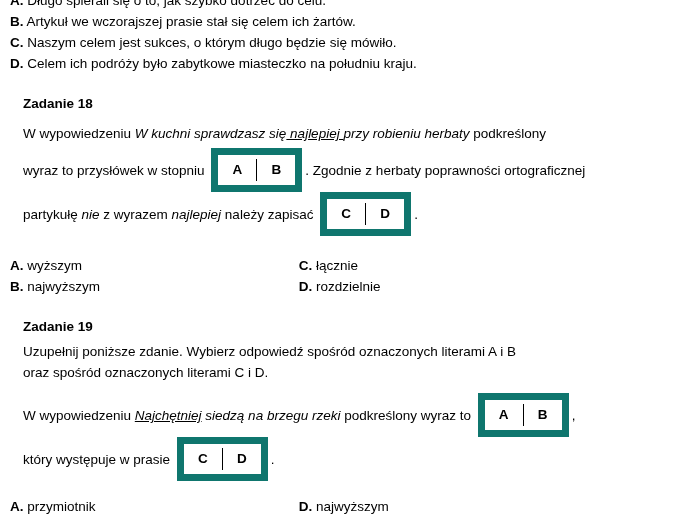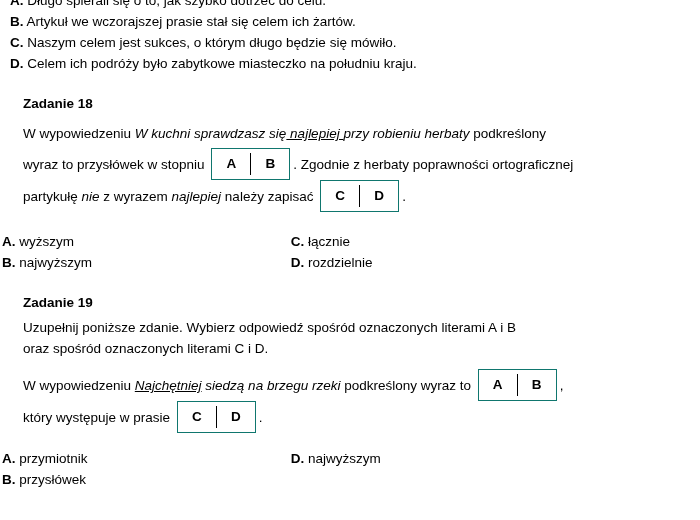--- a/index.html
+++ b/index.html
@@ -59,21 +59,21 @@
 
   .para {
     font-size: 13.5px;
     line-height: 30px;
   }
   .para .it { font-style: italic; }
   .para .itu { font-style: italic; text-decoration: underline; }
 
   .choicebox {
     display: inline-block;
-    border: 1px solid #0f766e;
+    border: 7px solid #0f766e;
     vertical-align: middle;
     margin: 0 3px;
     position: relative;
     top: -1px;
   }
   .choicebox .cell {
     display: inline-block;
     font-size: 13.5px;
     font-weight: bold;
     text-align: center;
@@ -87,21 +87,21 @@
 
   .bold-instr {
     font-size: 13.5px;
     font-weight: normal;
     line-height: 19px;
     margin-bottom: 2px;
   }
 
   .options {
     position: relative;
-    padding: 0 2px;
+    padding: 0 10px;
     font-size: 13.5px;
     line-height: 21px;
   }
   .options .col {
     display: inline-block;
     vertical-align: top;
   }
   .options .colL { width: 285px; }
   .options .lbl { font-weight: bold; }
 </style>

